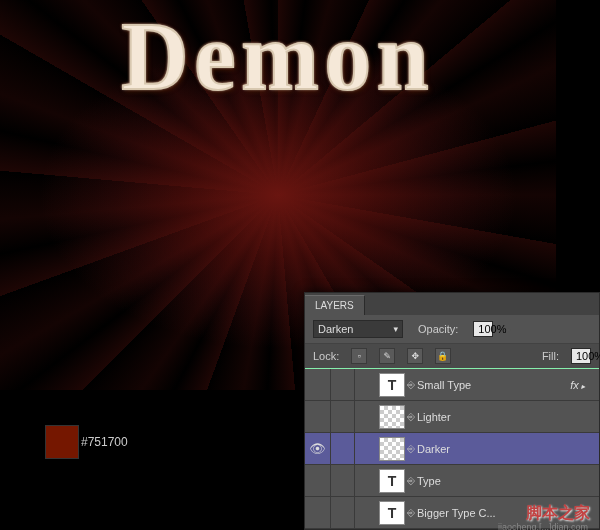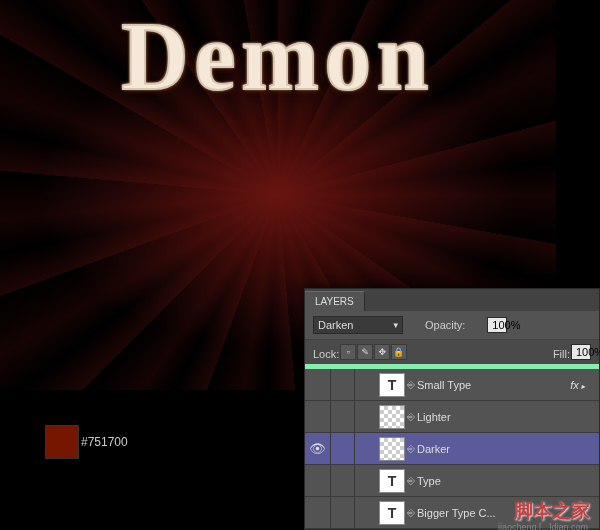--- a/index.html
+++ b/index.html
@@ -6,42 +6,42 @@
 body{background:#000;width:600px;height:530px;position:relative;overflow:hidden}
 .canvas{width:556px;height:390px;background:radial-gradient(ellipse 280px 180px at 50% 50%,#6a1510 0%,#3a0a08 35%,#1a0505 60%,#000 85%);position:relative;display:flex;justify-content:center}
 .canvas::before{content:"";position:absolute;width:100%;height:100%;background:repeating-conic-gradient(from 0deg at 50% 50%,rgba(100,20,15,0.3) 0deg,transparent 8deg,rgba(100,20,15,0.2) 15deg,transparent 25deg)}
 .demon{font-family:serif;font-size:98px;font-weight:bold;letter-spacing:6px;color:#f5e8d8;position:relative;z-index:2;text-shadow:0 0 3px #fff,2px 2px 6px #4a1a00,-1px -1px 3px #8a5030;-webkit-text-stroke:2px #d8c8b0;transform:scaleX(0.95)}
 .swatch-area{position:absolute;left:45px;top:425px;display:flex;align-items:center;gap:2px}
 .swatch{width:34px;height:34px;background:#751700;border:1px solid #333}
 .swatch-label{color:#ccc;font-size:12px}
 .panel{position:absolute;right:0;bottom:0;width:296px;background:#535353;border:1px solid #2a2a2a;color:#ddd;box-shadow:-2px -2px 8px rgba(0,0,0,0.5)}
 .panel-tabs{display:flex;background:#424242;height:22px;align-items:flex-end}
 .tab{padding:4px 10px;background:#535353;border-top:1px solid #6a6a6a;border-right:1px solid #2a2a2a;font-size:10px}
-.panel-row{display:flex;align-items:center;padding:5px 8px;gap:22px;border-bottom:1px solid #424242}
+.panel-row{display:flex;align-items:center;padding:5px 8px;gap:15px;border-bottom:1px solid #424242}
 .select{background:#3a3a3a;border:1px solid #2a2a2a;color:#ddd;padding:2px 4px;width:90px;height:18px;display:flex;align-items:center;justify-content:space-between}
 .select::after{content:"▾";font-size:9px}
 .label{color:#ccc}
 .pct-box{background:#e8e8e8;color:#000;border:1px solid #2a2a2a;padding:1px 4px;width:20px;height:16px;display:flex;align-items:center;justify-content:space-between}
 .pct-box::after{content:"▸";font-size:8px;color:#555}
-.lock-row{display:flex;align-items:flex-end;padding:4px 8px;gap:1px;border-bottom:5px solid #86efac;background:#4a4a4a}
+.lock-row{display:flex;align-items:center;padding:4px 8px;gap:12px;border-bottom:1px solid #86efac;background:#4a4a4a}
 .lock-ico{width:16px;height:16px;background:#5a5a5a;border:1px solid #3a3a3a;display:flex;align-items:center;justify-content:center;font-size:9px}
 .layers{background:#535353}
 .layer{display:flex;align-items:center;height:32px;border-bottom:1px solid #3a3a3a;background:#535353}
 .layer.active{background:#5b5b9a}
 .vis{width:26px;height:100%;border-right:1px solid #3a3a3a;display:flex;align-items:center;justify-content:center;font-size:13px}
 .spacer{width:24px;height:100%;border-right:1px solid #3a3a3a}
 .indent{width:20px}
 .thumb{width:26px;height:24px;border:1px solid #888;margin-left:4px;background:repeating-conic-gradient(#ccc 0 25%,#fff 0 50%) 0 0/8px 8px;display:flex;align-items:center;justify-content:center;position:relative}
 .thumb.txt{background:#fff}
 .thumb.txt::after{content:"T";color:#333;font-weight:bold;font-size:14px}
 .link{width:12px;font-size:10px;text-align:center;color:#bbb}
 .lname{flex:1}
 .fx{margin-right:14px;font-style:italic;color:#ddd}
 .fx::after{content:" ▸";font-size:8px}
-.watermark{position:absolute;right:10px;bottom:6px;color:#d04040;font-size:19px;font-weight:bold;font-family:"SimHei",sans-serif;text-shadow:1px 1px 2px #fff;opacity:0.9}
+.watermark{position:absolute;right:10px;bottom:6px;color:#d04040;font-size:16px;font-weight:bold;font-family:"SimHei",sans-serif;text-shadow:1px 1px 2px #fff;opacity:0.9}
 .watermark-sub{position:absolute;right:12px;bottom:-2px;color:#aaa;font-size:9px;opacity:0.6}
 </style>
 </head>
 <body>
 
 <div class="canvas">
   <div class="demon">Demon</div>
 </div>
 
 <div class="swatch-area">

